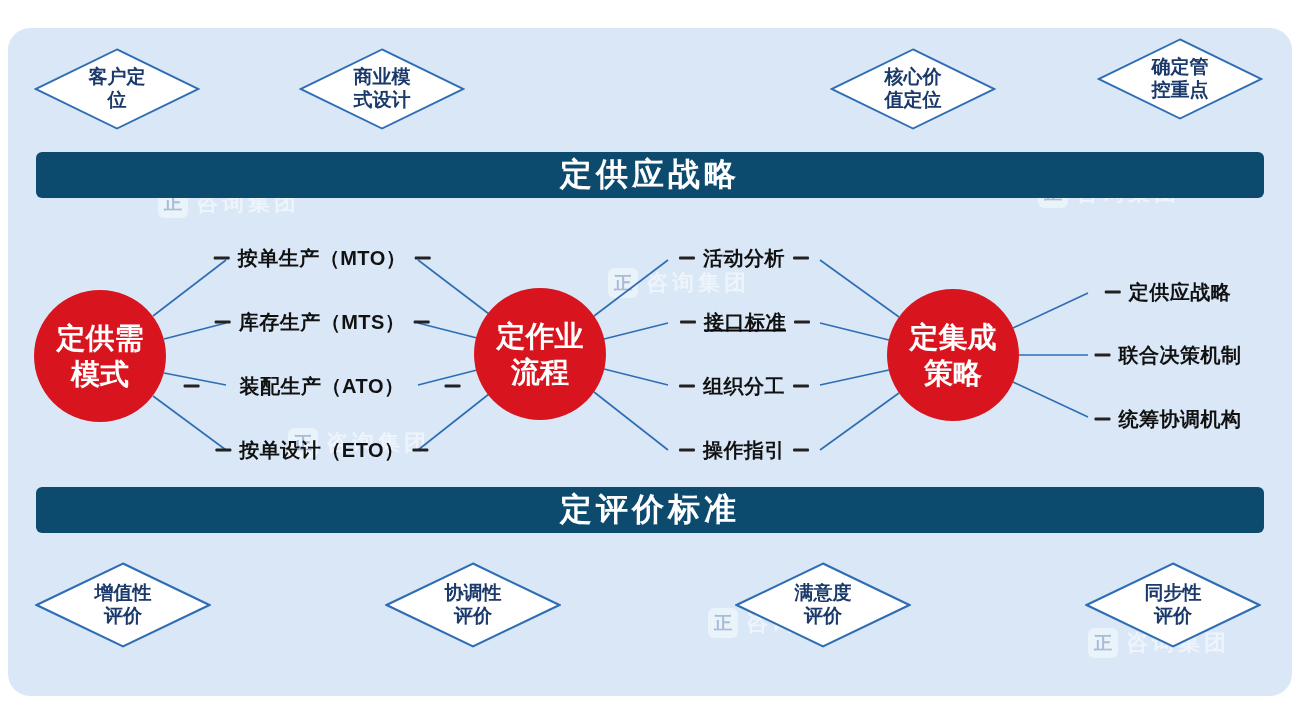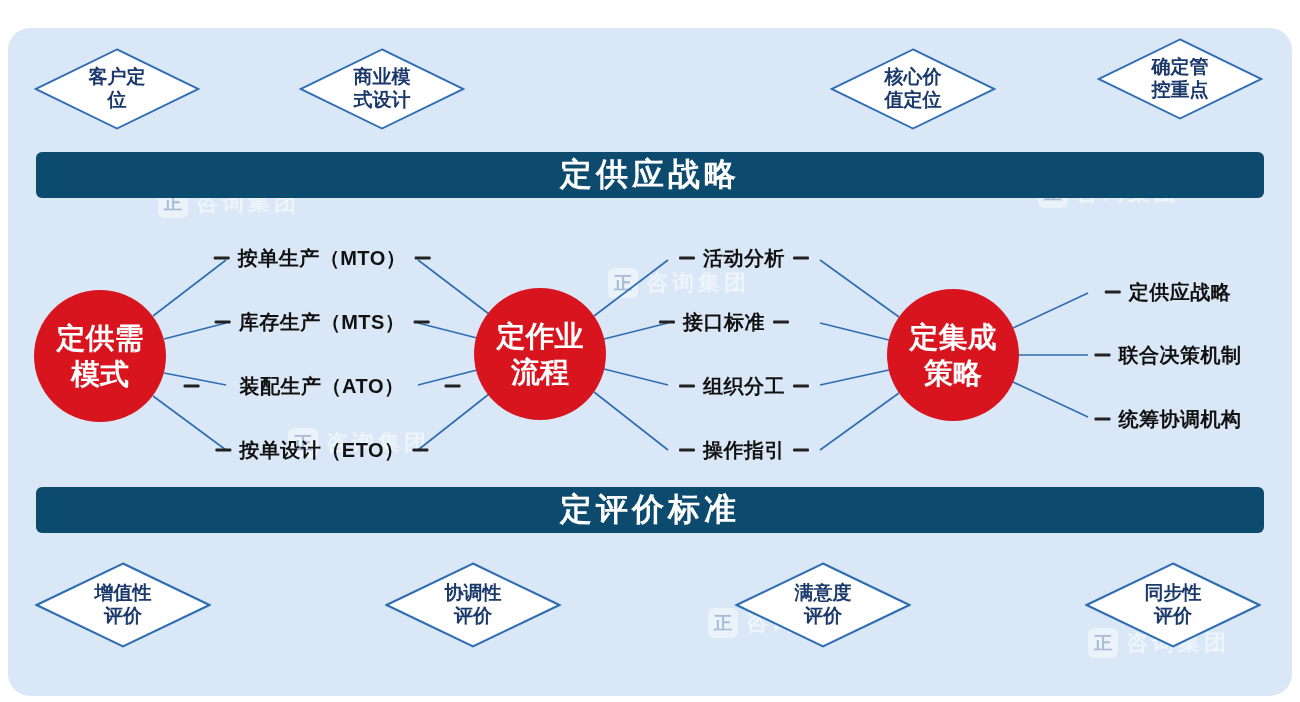--- a/index.html
+++ b/index.html
@@ -185,21 +185,21 @@
     <span class="dash"></span>
     <span class="label">按单设计（ETO）</span>
     <span class="dash"></span>
   </div>
 
   <div class="row" style="left:744px;top:258px;">
     <span class="dash"></span>
     <span class="label">活动分析</span>
     <span class="dash"></span>
   </div>
-  <div class="row" style="left:724px;top:322px;">
+  <div class="row" style="left:745px;top:322px;text-decoration:underline;">
     <span class="dash"></span>
     <span class="label">接口标准</span>
     <span class="dash"></span>
   </div>
   <div class="row" style="left:744px;top:386px;text-align:right;">
     <span class="dash"></span>
     <span class="label">组织分工</span>
     <span class="dash"></span>
   </div>
   <div class="row" style="left:744px;top:450px;">

